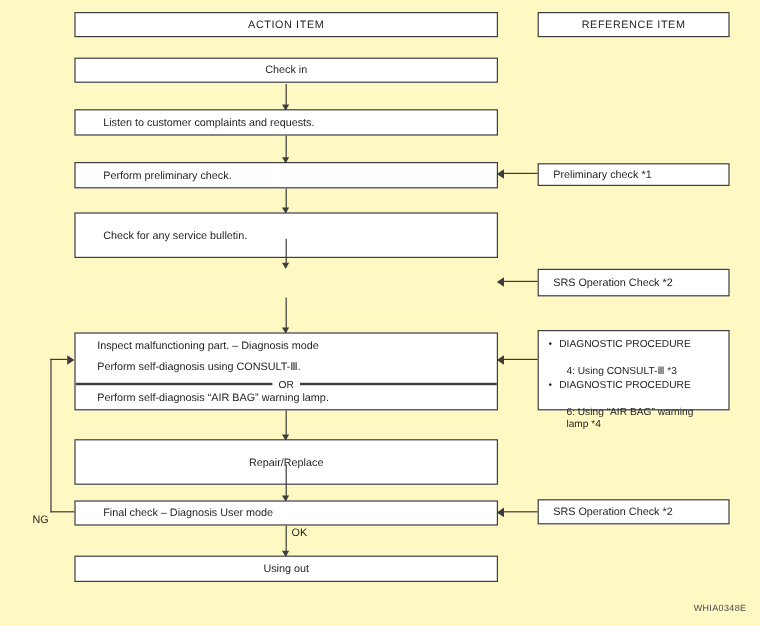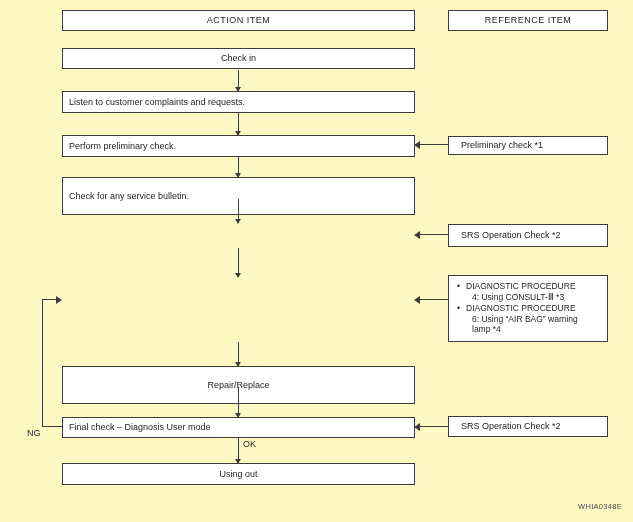--- a/index.html
+++ b/index.html
@@ -25,38 +25,38 @@
     font-size: 9px;
     display: flex;
     align-items: center;
     line-height: 11px;
     white-space: nowrap;
   }
   .action-col { left: 62px; width: 353px; }
   .ref-col    { left: 448px; width: 160px; padding-left: 12px; }
   .header     { border-width: 1.8px; justify-content: center; letter-spacing: 0.5px; padding-left: 0; }
   .center     { justify-content: center; }
-  .leftpad    { padding-left: 6px; }
+  .leftpad    { padding-left: 23px; }
 
   
   .multi { display: block; white-space: nowrap; }
   .multi .ml { position: absolute; left: 18px; font-size: 9px; }
   .or-divider {
     position: absolute; left: 0; right: 0; top: 37px; height: 10px;
     display: flex; align-items: center;
   }
   .or-line { flex: 1; height: 1.3px; background: var(--line); }
   .or-text { padding: 0 5px; font-size: 8.5px; color: var(--text); }
 
   
   .diag { display: block; padding: 5px 4px 0 8px; white-space: normal; }
   .bullet-item { display: flex; font-size: 8.5px; line-height: 10.5px; margin-bottom: 1px; }
   .bullet { width: 9px; flex: 0 0 9px; }
   .bi-title { white-space: nowrap; }
-  .bi-detail { max-width: 118px; padding-left: 6px; }
+  .bi-detail { max-width: 118px; padding-left: 6px; margin-top: 12px; }
 
   
   .v-arrow { position: absolute; left: 237.5px; width: 1.4px; background: var(--line); }
   .v-arrow::after {
     content: ""; position: absolute; bottom: -1px; left: 50%;
     transform: translateX(-50%);
     border-left: 3.8px solid transparent; border-right: 3.8px solid transparent;
     border-top: 5.5px solid var(--line);
   }
   
@@ -86,20 +86,30 @@
 
   <div class="box action-col center" style="top:48px;height:21px">Check in</div>
 
   <div class="box action-col leftpad" style="top:91px;height:22px">Listen to customer complaints and requests.</div>
 
   <div class="box action-col leftpad" style="top:135px;height:22px">Perform preliminary check.</div>
 
   <div class="box action-col leftpad" style="top:177px;height:38px">Check for any service bulletin.</div>
 
 
+  <div class="box action-col multi" style="top:277px;height:65px">
+    <div class="ml" style="top:5px">Inspect malfunctioning part. – Diagnosis mode</div>
+    <div class="ml" style="top:22px">Perform self-diagnosis using CONSULT-Ⅲ.</div>
+    <div class="or-divider">
+      <span class="or-line"></span>
+      <span class="or-text">OR</span>
+      <span class="or-line"></span>
+    </div>
+    <div class="ml" style="top:48px">Perform self-diagnosis “AIR BAG” warning lamp.</div>
+  </div>
 
   <div class="box action-col center" style="top:366px;height:38px">Repair/Replace</div>
 
   <div class="box action-col leftpad" style="top:417px;height:21px">Final check – Diagnosis User mode</div>
 
   <div class="box action-col center" style="top:463px;height:22px">Using out</div>
 
   <div class="box ref-col" style="top:136px;height:19px">Preliminary check *1</div>
 
   <div class="box ref-col" style="top:224px;height:23px">SRS Operation Check *2</div>

